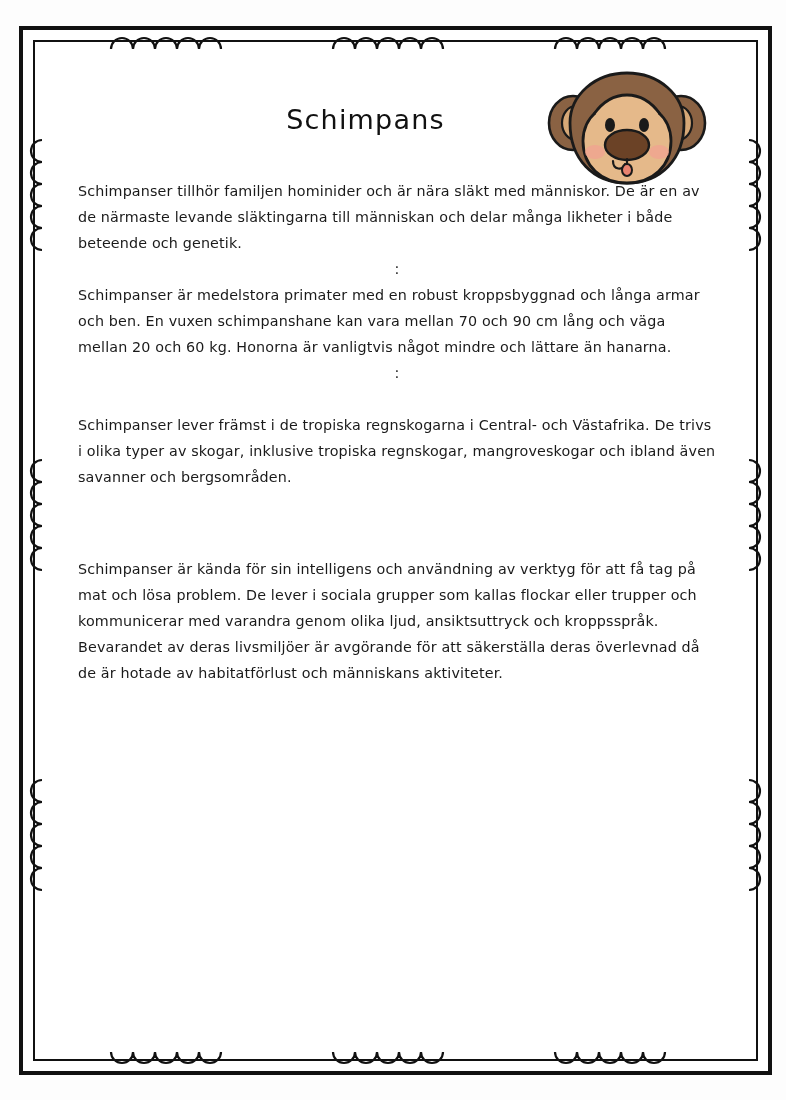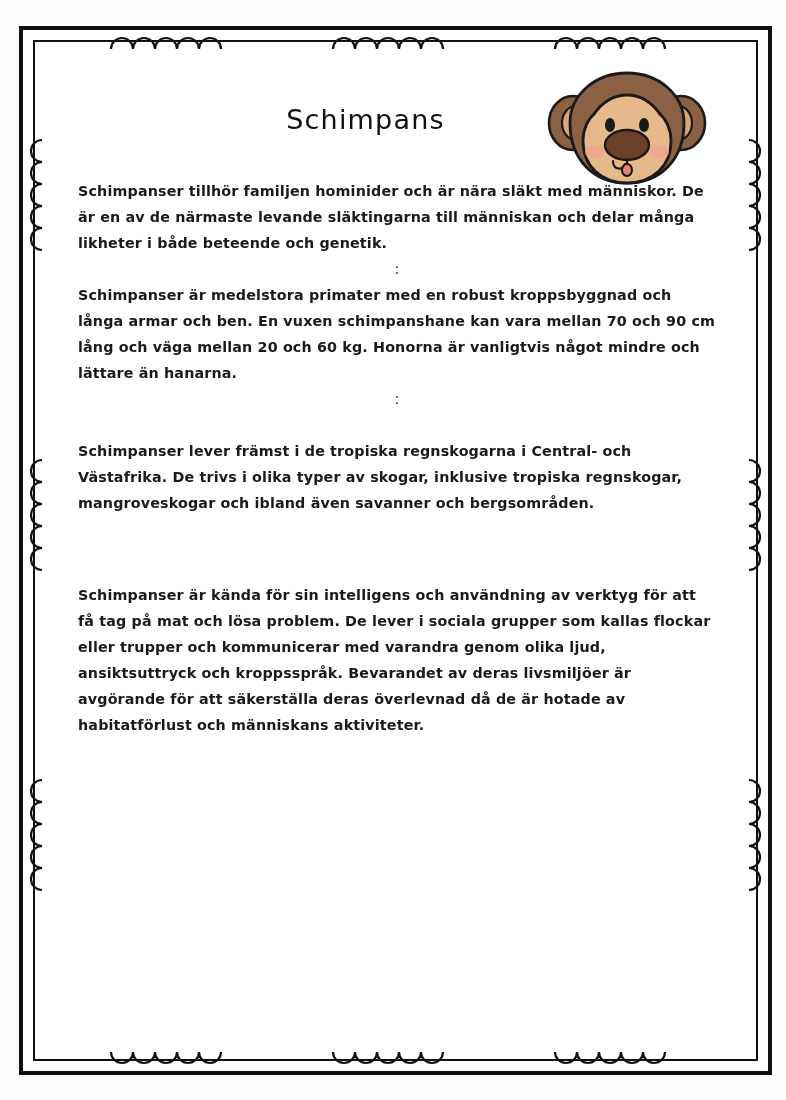--- a/index.html
+++ b/index.html
@@ -103,21 +103,20 @@
   }
 
   .para {
     font-family: "DejaVu Sans", sans-serif;
     font-size: 14.3px;
     line-height: 26px;
     color: #1a1a1a;
     letter-spacing: 0.15px;
     margin: 0 0 14px 0;
     text-align: left;
-    font-weight: bold;
   }
   .para.tight { margin-bottom: 0; }
 
   .sep {
     font-family: "DejaVu Sans", sans-serif;
     font-size: 14.3px;
     line-height: 26px;
     color: #1a1a1a;
     text-align: center;
     margin: 0;

